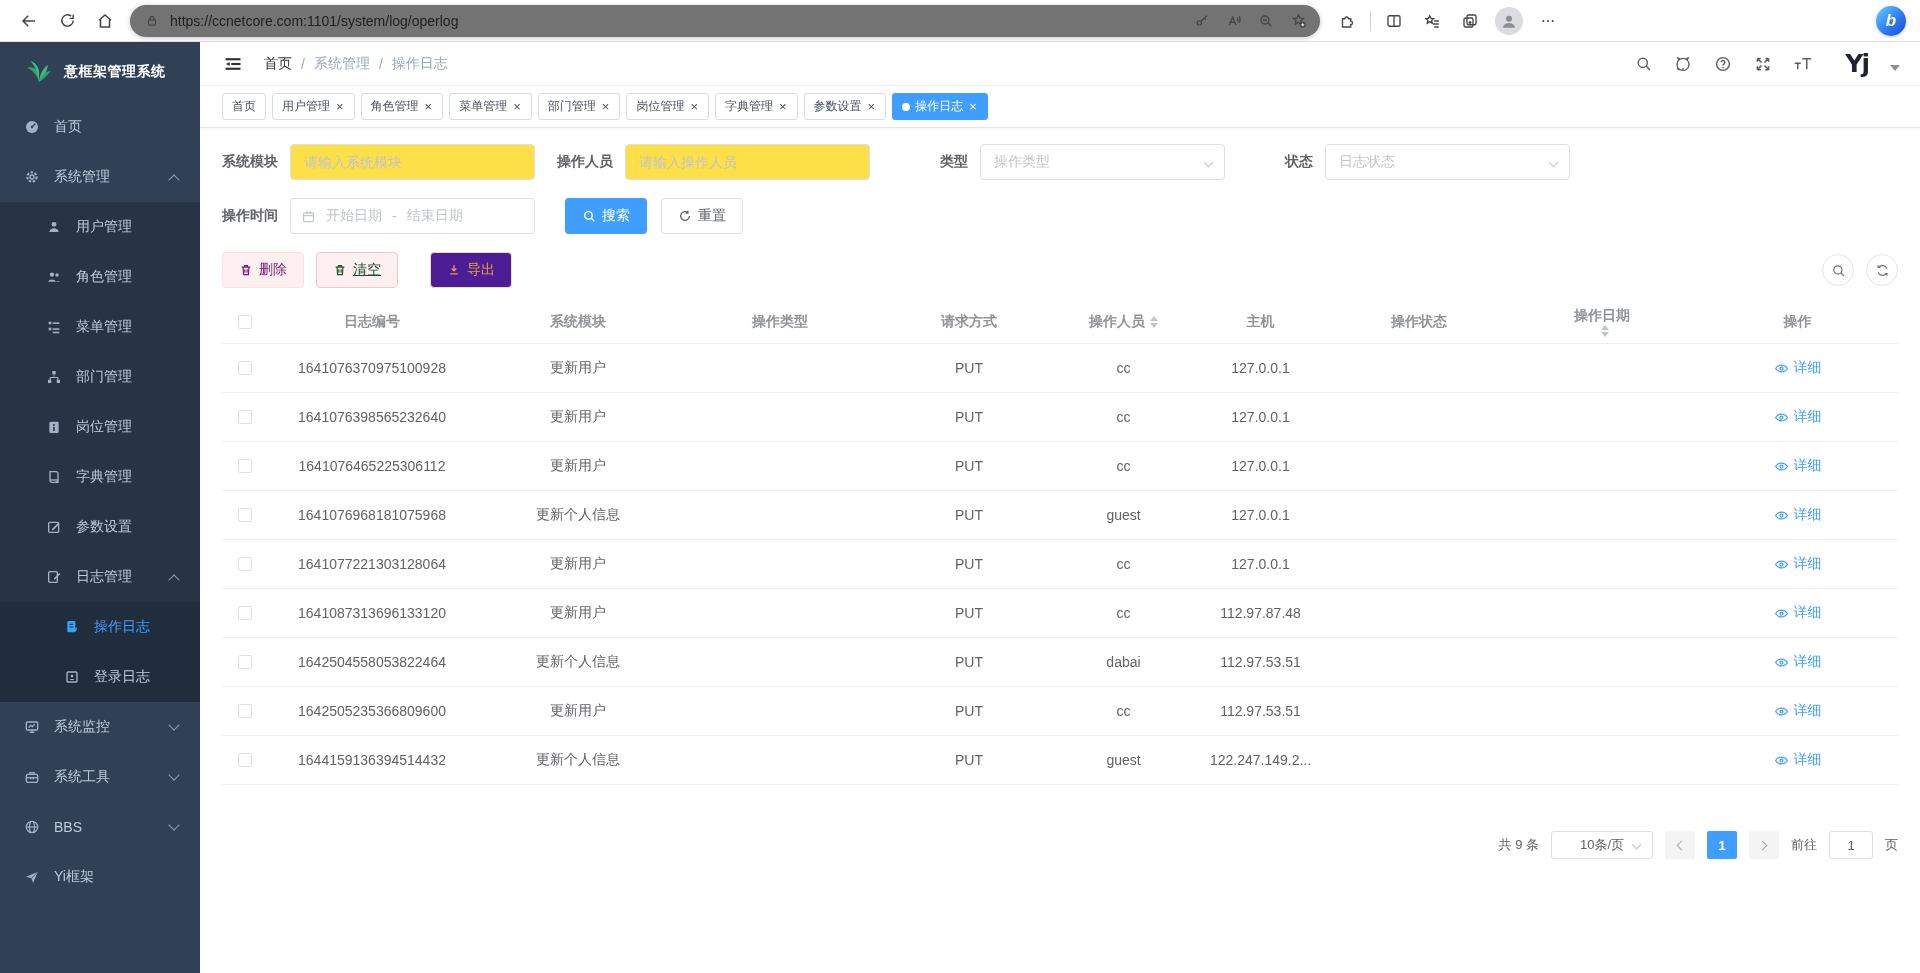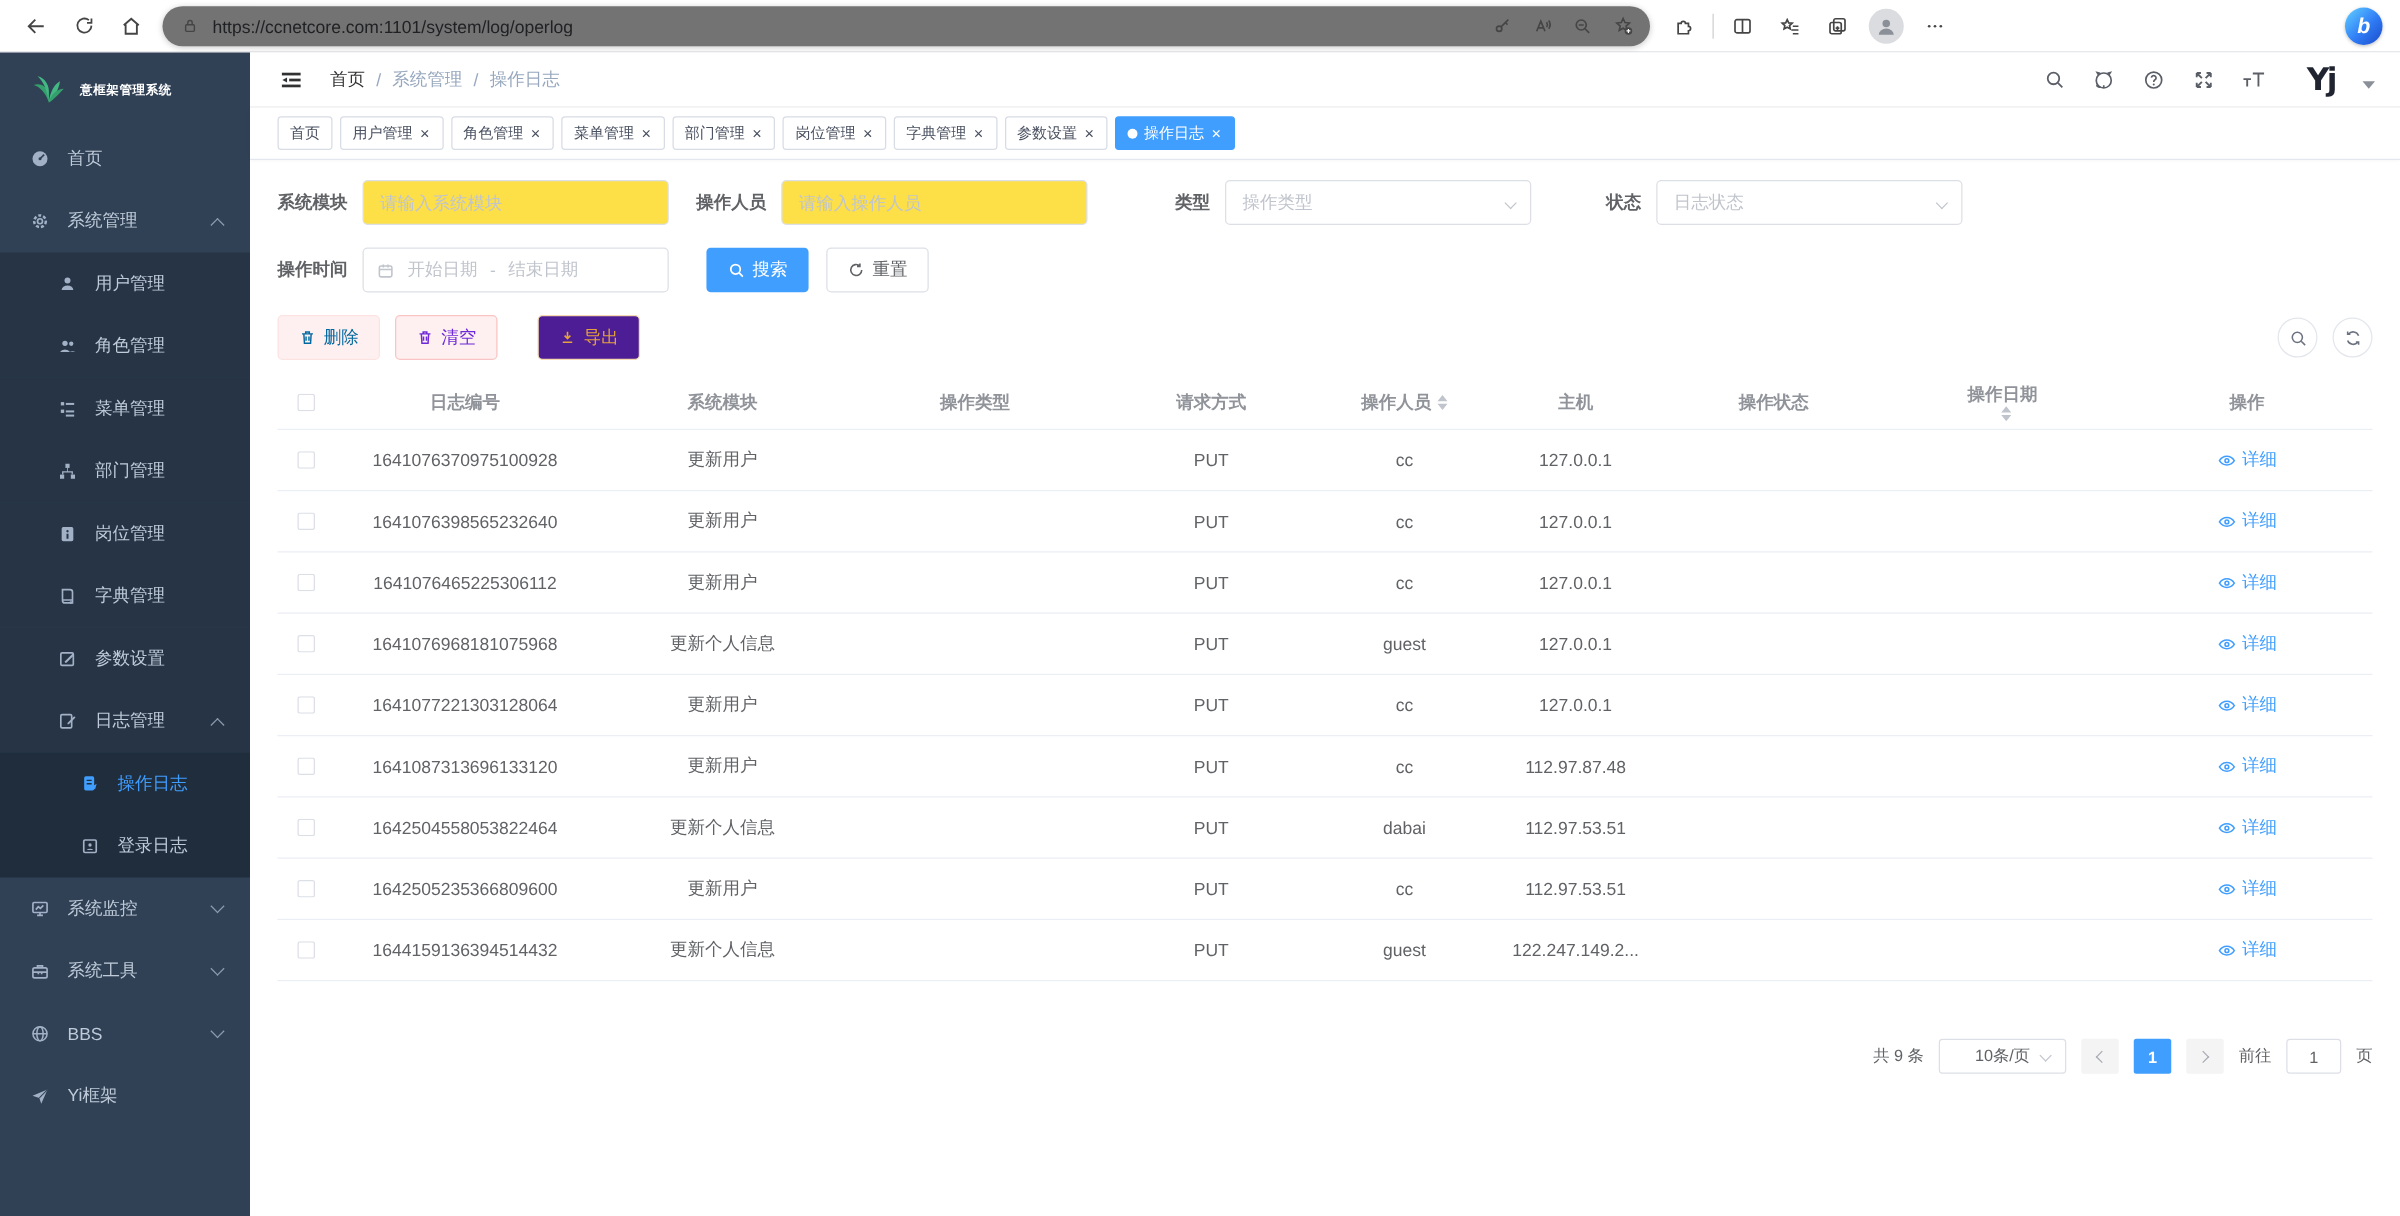--- a/index.html
+++ b/index.html
@@ -23,21 +23,21 @@
     background:linear-gradient(135deg,#62d2ff 0%,#2f7cf6 55%,#1b49c8 100%);
     display:flex; align-items:center; justify-content:center; color:#fff; font-weight:bold;
     font-style:italic; font-size:17px; box-shadow:0 1px 3px rgba(0,0,0,.25); cursor:pointer; flex:0 0 auto;}
 
   
   .app { display:flex; height:931px; }
 
   
   .sidebar { width:200px; background:#304156; flex:0 0 auto; overflow:hidden; }
   .logo-row { height:60px; display:flex; align-items:center; padding-left:26px; gap:12px; }
-  .logo-title { color:#fff; font-size:10px; font-weight:bold; letter-spacing:.5px; }
+  .logo-title { color:#fff; font-size:14px; font-weight:bold; letter-spacing:.5px; }
   .menu { font-size:14px; color:#bfcbd9; }
   .m-item { height:50px; display:flex; align-items:center; gap:14px; padding-left:24px;
     cursor:pointer; position:relative; }
   .m-item .mi { color:#a3b1c7; flex:0 0 auto; }
   .m-item.l2 { background:#263445; padding-left:46px; }
   .m-item.l3 { background:#1f2d3d; padding-left:64px; }
   .m-item.active { color:#409eff; }
   .m-item.active .mi { color:#409eff; }
   .chev { position:absolute; right:22px; width:8px; height:8px; border-right:1.6px solid #8d9cb0;
     border-bottom:1.6px solid #8d9cb0; }
@@ -83,22 +83,22 @@
   .sel-caret { position:absolute; right:12px; top:14px; width:7px; height:7px;
     border-right:1.4px solid #c0c4cc; border-bottom:1.4px solid #c0c4cc; transform:rotate(45deg); }
   .daterange { width:245px; height:36px; border:1px solid #dcdfe6; border-radius:4px; background:#fff;
     display:flex; align-items:center; gap:10px; padding:0 10px; color:#c0c4cc; font-size:14px; cursor:pointer;}
   .gap22{width:22px;} .gap70{width:70px;} .gap60{width:60px;} .gap30{width:30px;}
 
   .btn { height:36px; border-radius:4px; display:inline-flex; align-items:center; gap:6px;
     padding:0 16px; font-size:14px; cursor:pointer; border:1px solid transparent; background:#fff; }
   .btn-primary { background:#409eff; color:#fff; }
   .btn-plain { border-color:#dcdfe6; color:#606266; }
-  .btn-danger-dis { background:#fef0f0; border-color:#fde2e2; color:#0369a1; cursor:not-allowed;align-items:center; }
-  .btn-danger { background:#fef0f0; border-color:#fbc4c4; color:#6d28d9; }
+  .btn-danger-dis { background:#fef0f0; border-color:#fde2e2; color:#701a75; cursor:not-allowed;align-items:center; }
+  .btn-danger { background:#fef0f0; border-color:#fbc4c4; color:#14532d;text-decoration:underline; }
   .btn-warn { background:#4c1d95; border-color:#f5dab1; color:#e6a23c;margin-left:20px; }
   .toolbar { display:flex; align-items:center; gap:12px; margin:2px 0 12px; }
   .circle-btn { width:32px; height:32px; border-radius:50%; border:1px solid #e3e6ec; background:#fff;
     display:flex; align-items:center; justify-content:center; color:#6b7280; cursor:pointer; }
   .tb-right { margin-left:auto; display:flex; gap:12px; }
 
   
   .tbl { width:100%; font-size:14px; color:#606266; }
   .tr { display:flex; align-items:center; border-bottom:1px solid #ebeef5; height:49px; }
   .tr.head { height:44px; color:#909399; font-weight:bold; }

